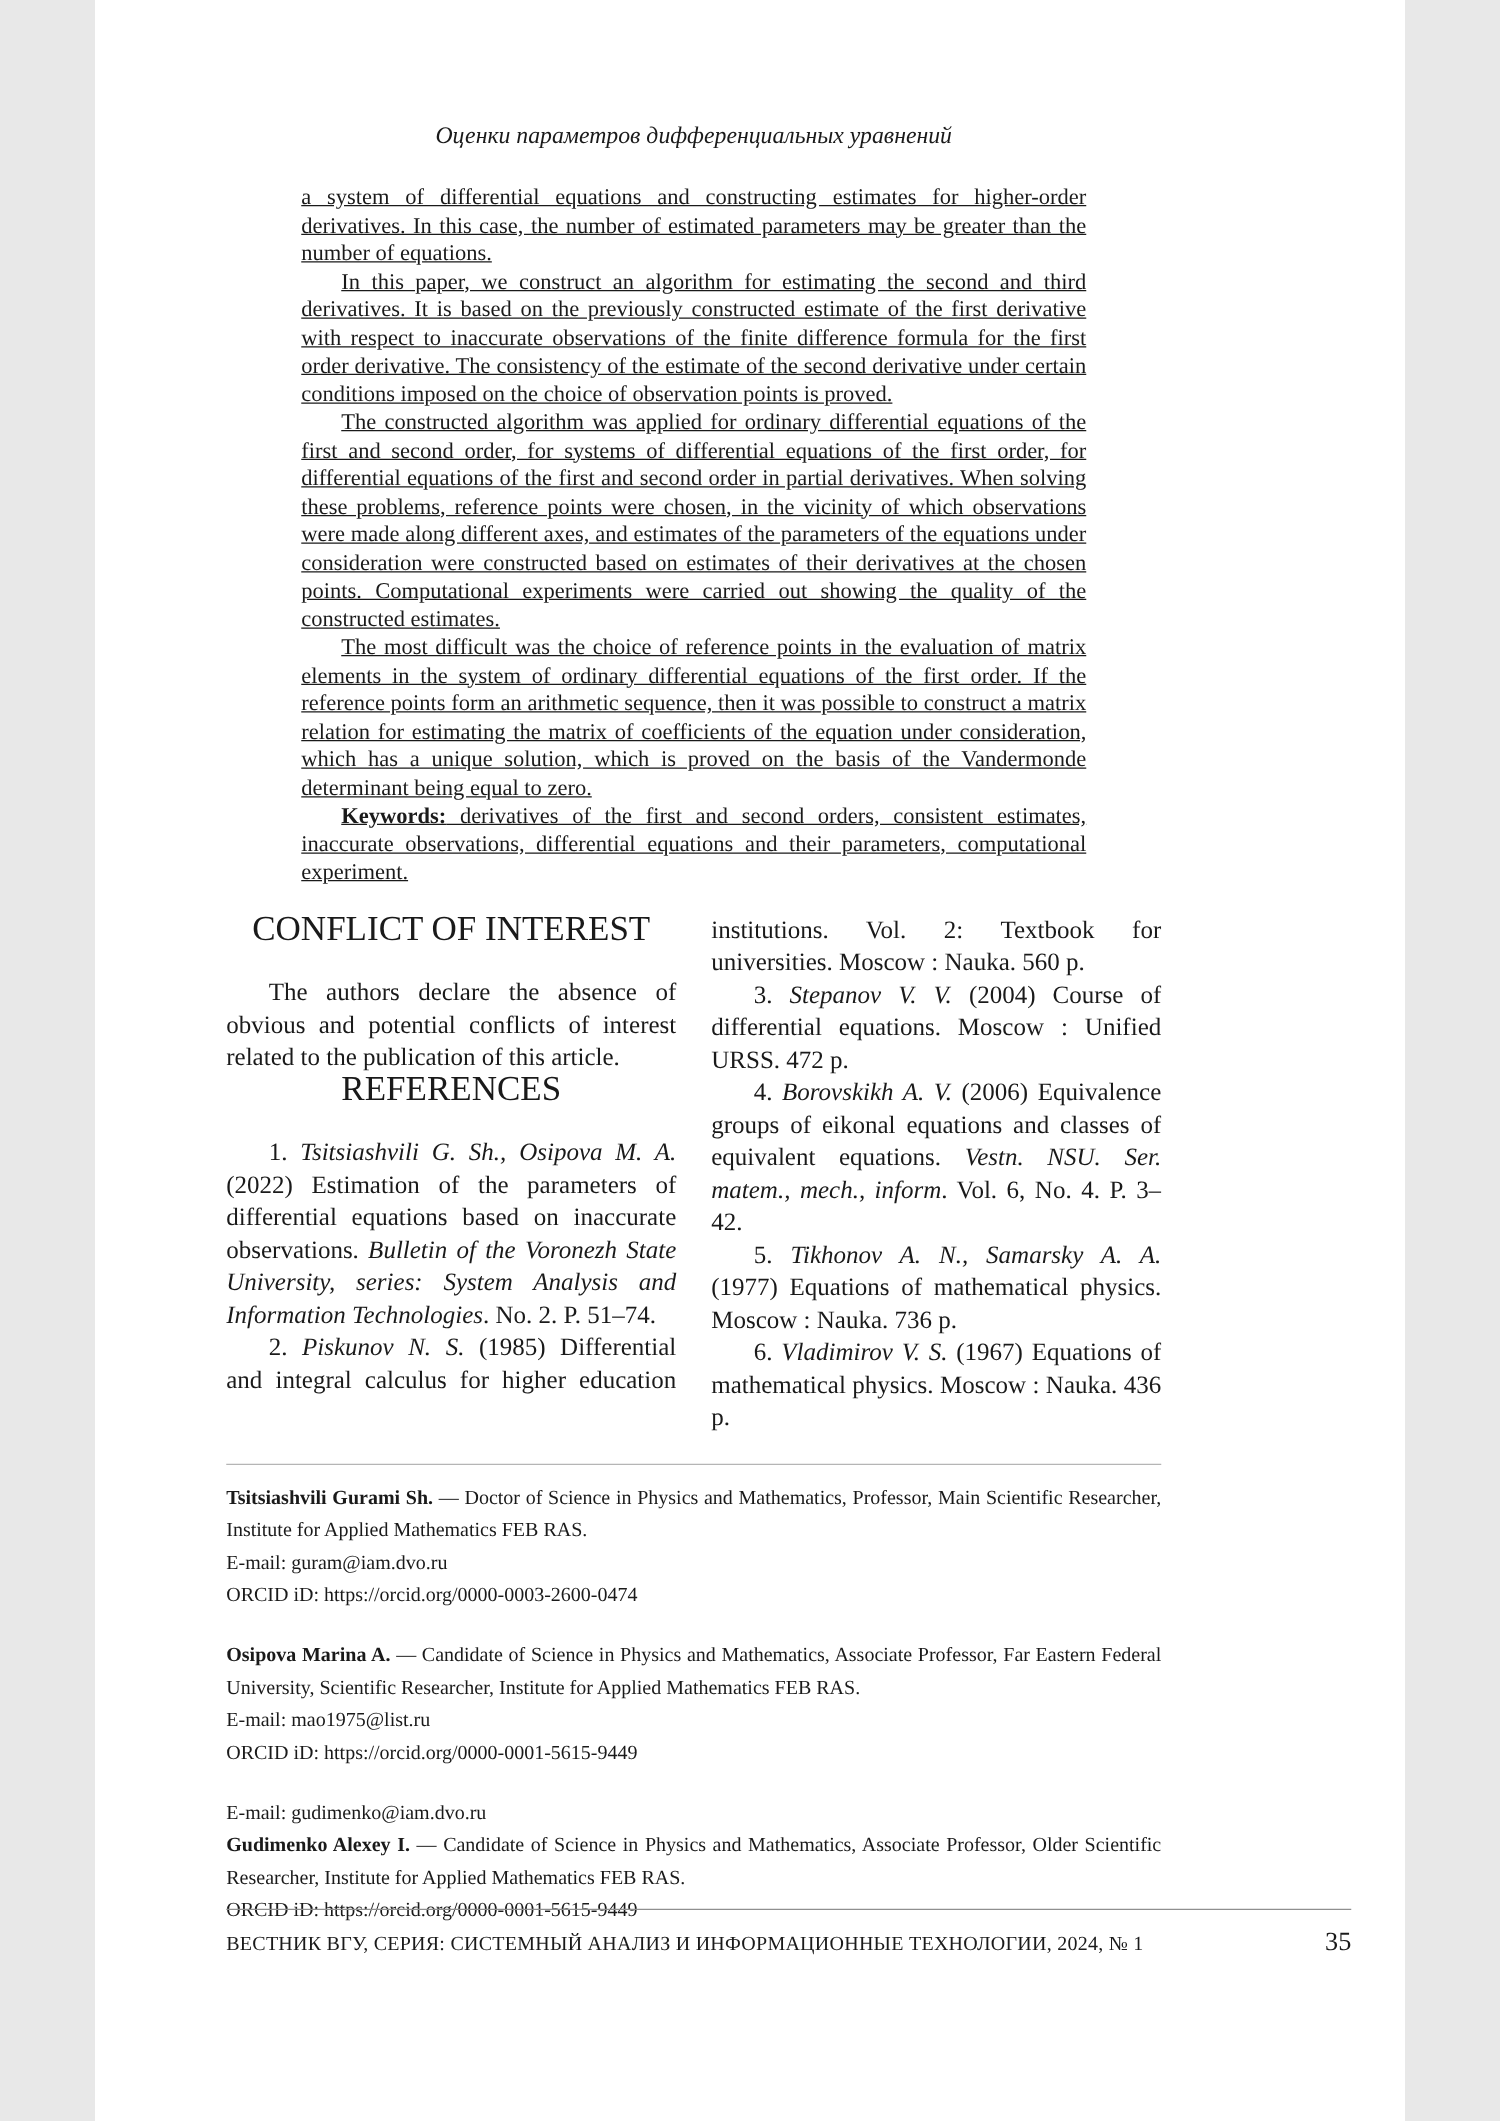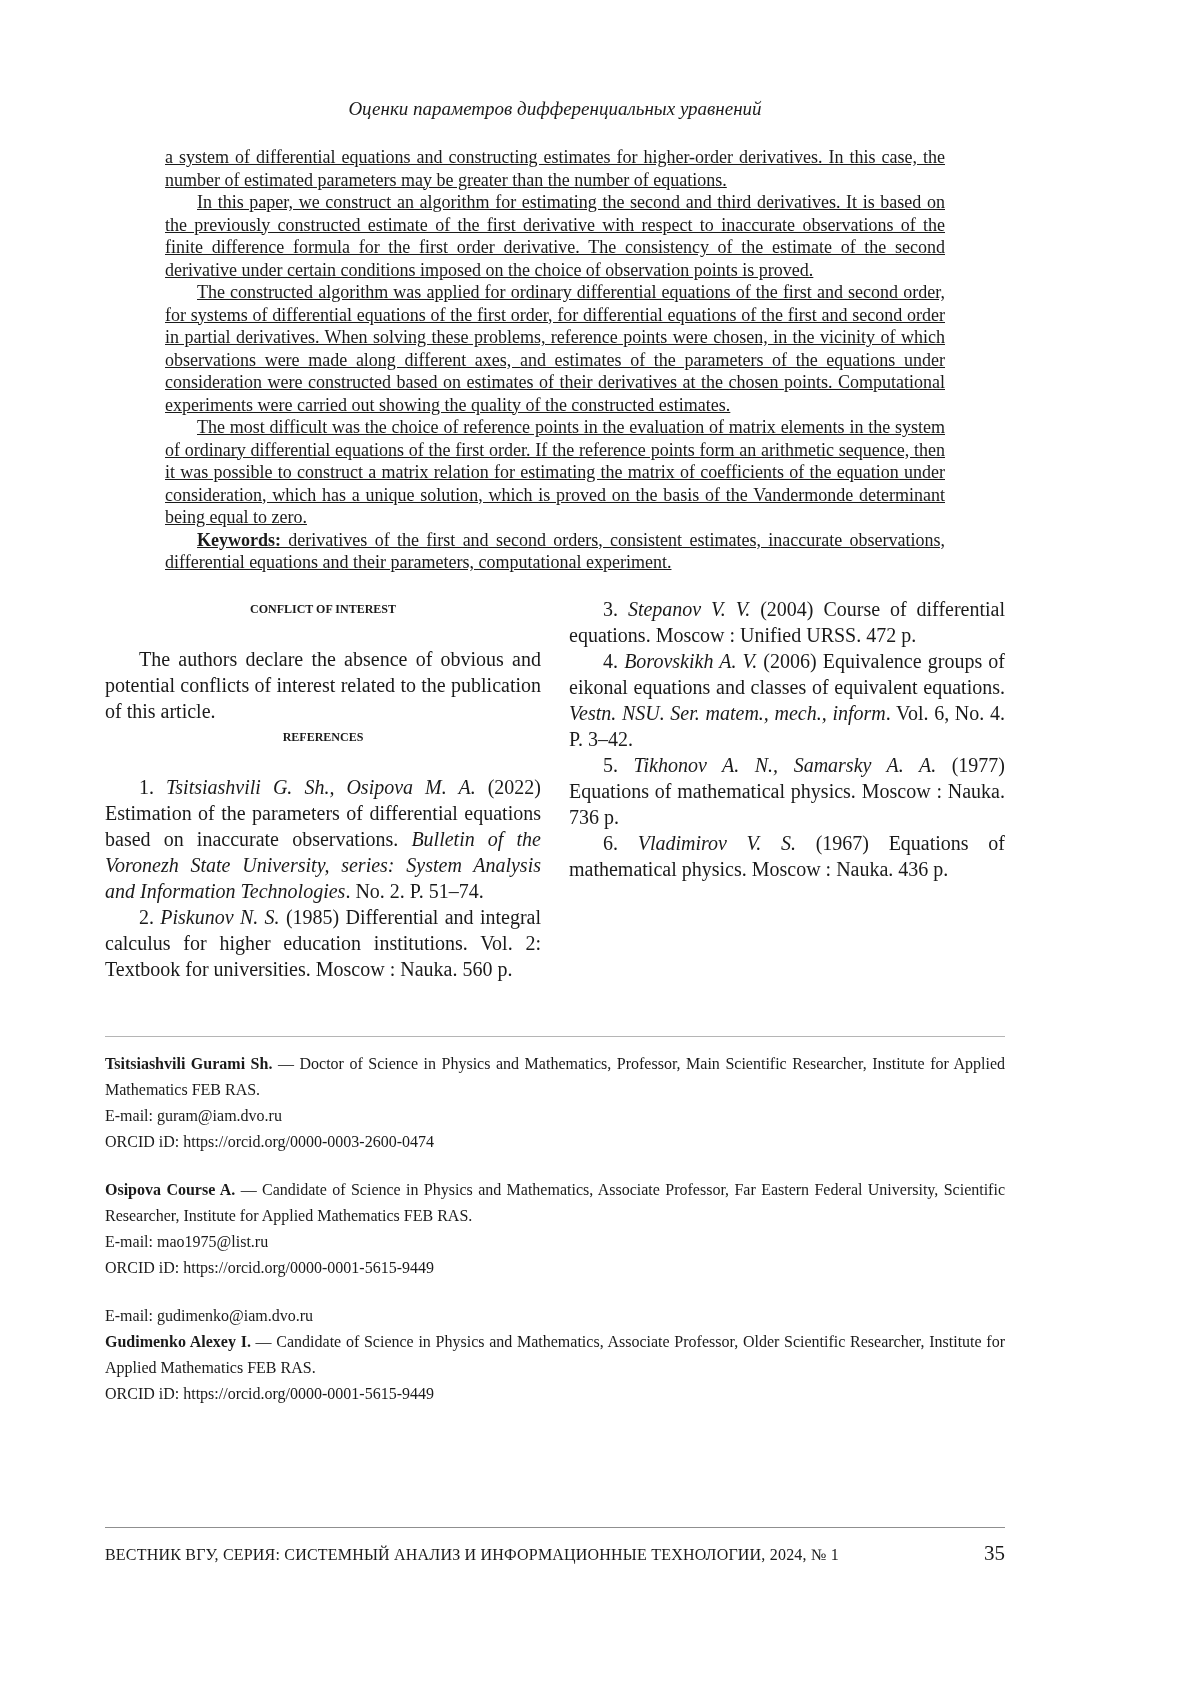--- a/index.html
+++ b/index.html
@@ -1,19 +1,19 @@
 <!DOCTYPE html>
 <html><head>
 <meta charset="utf-8">
 <style>
   * { margin: 0; padding: 0; box-sizing: border-box; }
   html, body { background: #e8e8e8; }
   .page {
     position: relative;
-    width: 1200px;
+    width: 1048px;
     height: 1697px;
     margin: 0 auto;
     background: #ffffff;
     font-family: "Liberation Serif", "DejaVu Serif", serif;
     color: #1a1a1a;
     padding: 98px 195px 0 105px; 
   }
   .running-head {
     text-align: center;
     font-style: italic;
@@ -38,22 +38,22 @@
     column-count: 2;
     column-gap: 28px;
     column-fill: auto;
     font-size: 20px;
     line-height: 26px;
     text-align: justify;
     overflow: hidden;
   }
   .sec-heading {
     text-align: center;
-    font-size: 12px;
-    font-weight: bold;
+    font-size: 28px;
+    font-weight: normal;
     margin: 0 0 24px 0;
   }
   .refs-heading { }
   .body-p { text-indent: 34px; }
   .ref { text-indent: 34px; }
 
   .rule {
     border: none;
     border-top: 1px solid #b5b5b5;
     height: 0;
@@ -118,21 +118,21 @@
   <hr class="rule authors-divider-rule">
 
   <section class="authors">
     <div>
         <div class="author">
           <p><b>Tsitsiashvili Gurami Sh.</b><span> — Doctor of Science in Physics and Mathematics, Professor, Main Scientific Researcher, Institute for Applied Mathematics FEB RAS.</span></p>
           <p>E-mail: guram@iam.dvo.ru</p>
           <p>ORCID iD: https://orcid.org/0000-0003-2600-0474</p>
         </div>
         <div class="author">
-          <p><b>Osipova Course A.</b><span> — Candidate of Science in Physics and Mathematics, Associate Professor, Far Eastern Federal University, Scientific Researcher, Institute for Applied Mathematics FEB RAS.</span></p>
+          <p><b>Osipova Marina A.</b><span> — Candidate of Science in Physics and Mathematics, Associate Professor, Far Eastern Federal University, Scientific Researcher, Institute for Applied Mathematics FEB RAS.</span></p>
           <p>E-mail: mao1975@list.ru</p>
           <p>ORCID iD: https://orcid.org/0000-0001-5615-9449</p>
         </div>
         <div class="author">
           <p>E-mail: gudimenko@iam.dvo.ru</p>
           <p><b>Gudimenko Alexey I.</b><span> — Candidate of Science in Physics and Mathematics, Associate Professor, Older Scientific Researcher, Institute for Applied Mathematics FEB RAS.</span></p>
           <p>ORCID iD: https://orcid.org/0000-0001-5615-9449</p>
         </div>
       </div>
   </section>

